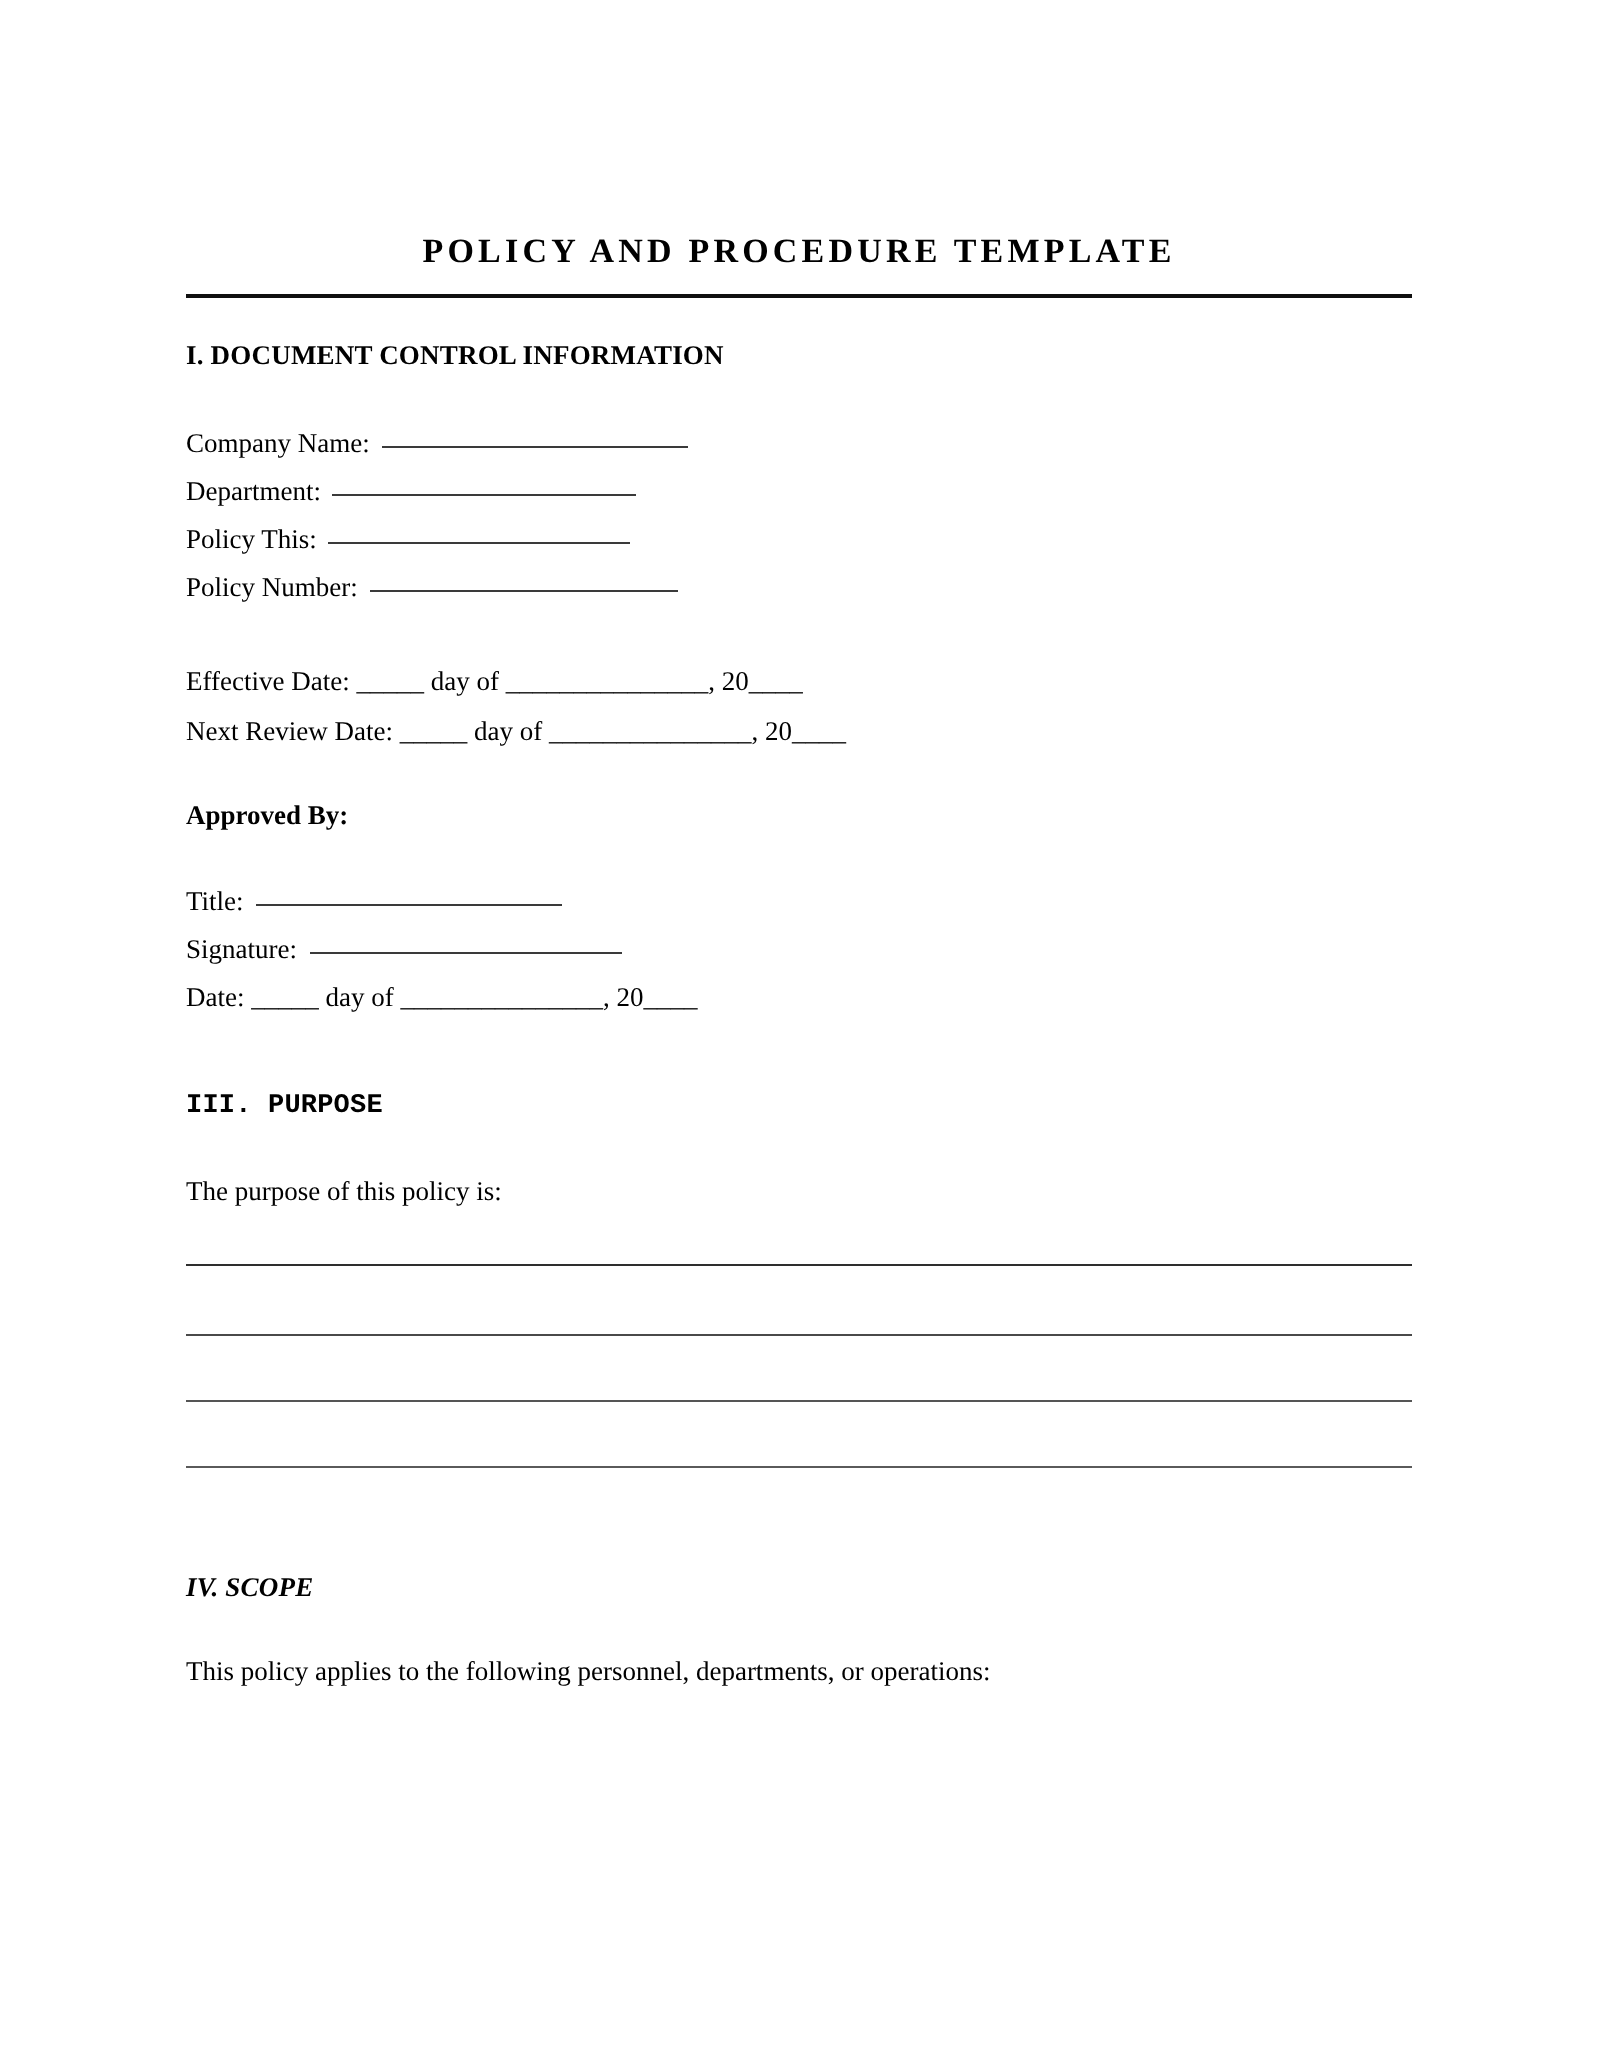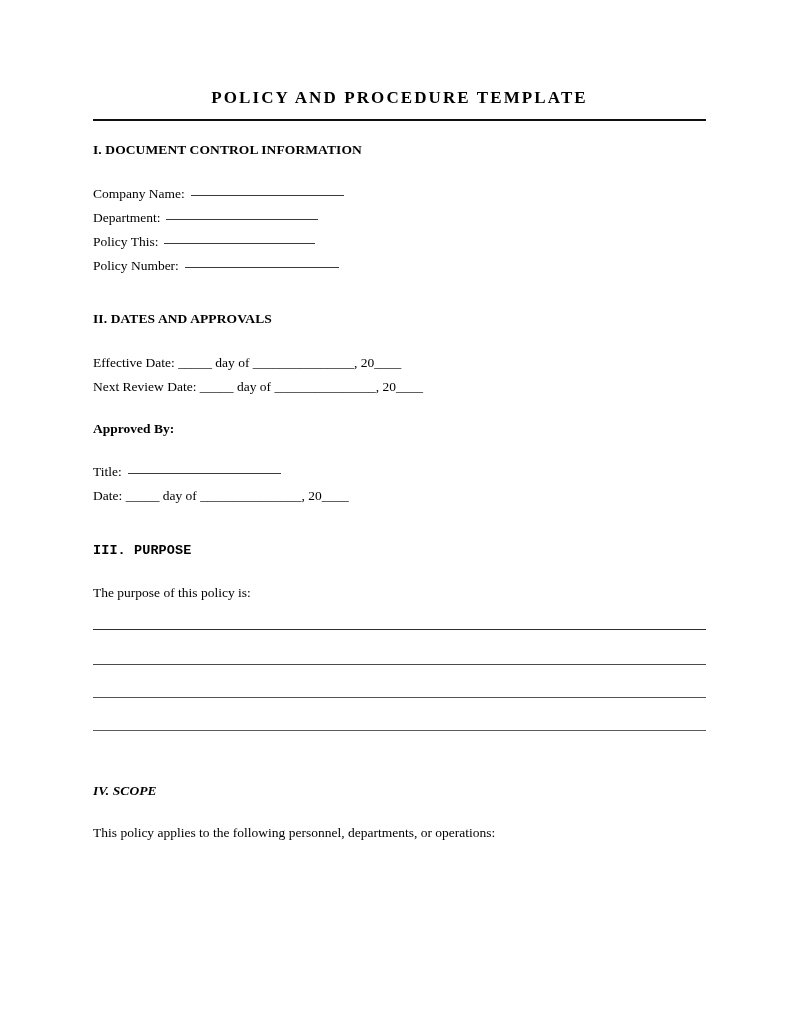--- a/index.html
+++ b/index.html
@@ -32,21 +32,21 @@
     width: 613px;
   }
 
   
   .doc-title {
     text-align: center;
     font-size: 17px;
     font-weight: bold;
     letter-spacing: 2.1px;
     margin: 0;
-    padding-top: 88px;
+    padding-top: 116px;
     line-height: 1.2;
     font-family: "Liberation Serif", "DejaVu Serif", serif;
   }
   .title-rule {
     margin-top: 11px;
     height: 0;
     border: 0;
     border-top: 2.5px solid #101010;
     width: 613px;
   }
@@ -141,21 +141,20 @@
         <span>Policy This:</span><span class="fill fill-w3"></span>
       </div>
 
       <div class="field-row">
         <span>Policy Number:</span><span class="fill fill-w4"></span>
       </div>
 
 
     </div>
 
-    <div class="section-heading h-dates">II. DATES AND APPROVALS</div>
 
     <div class="dates-block">
 
       <div class="text-line">
         <span>Effective Date:</span>
         <span>_____</span>
         <span>day of</span>
         <span>_______________</span><span>, 20</span><span>____</span>
       </div>
 
@@ -170,20 +169,23 @@
 
     <div class="sub-heading">Approved By:</div>
 
     <div class="approve-block">
 
 
       <div class="field-row">
         <span>Title:</span><span class="fill fill-w7"></span>
       </div>
 
+      <div class="field-row">
+        <span>Signature:</span><span class="fill fill-w8"></span>
+      </div>
 
       <div class="text-line">
         <span>Date:</span>
         <span>_____</span>
         <span>day of</span>
         <span>_______________</span><span>, 20</span><span>____</span>
       </div>
 
     </div>
 

